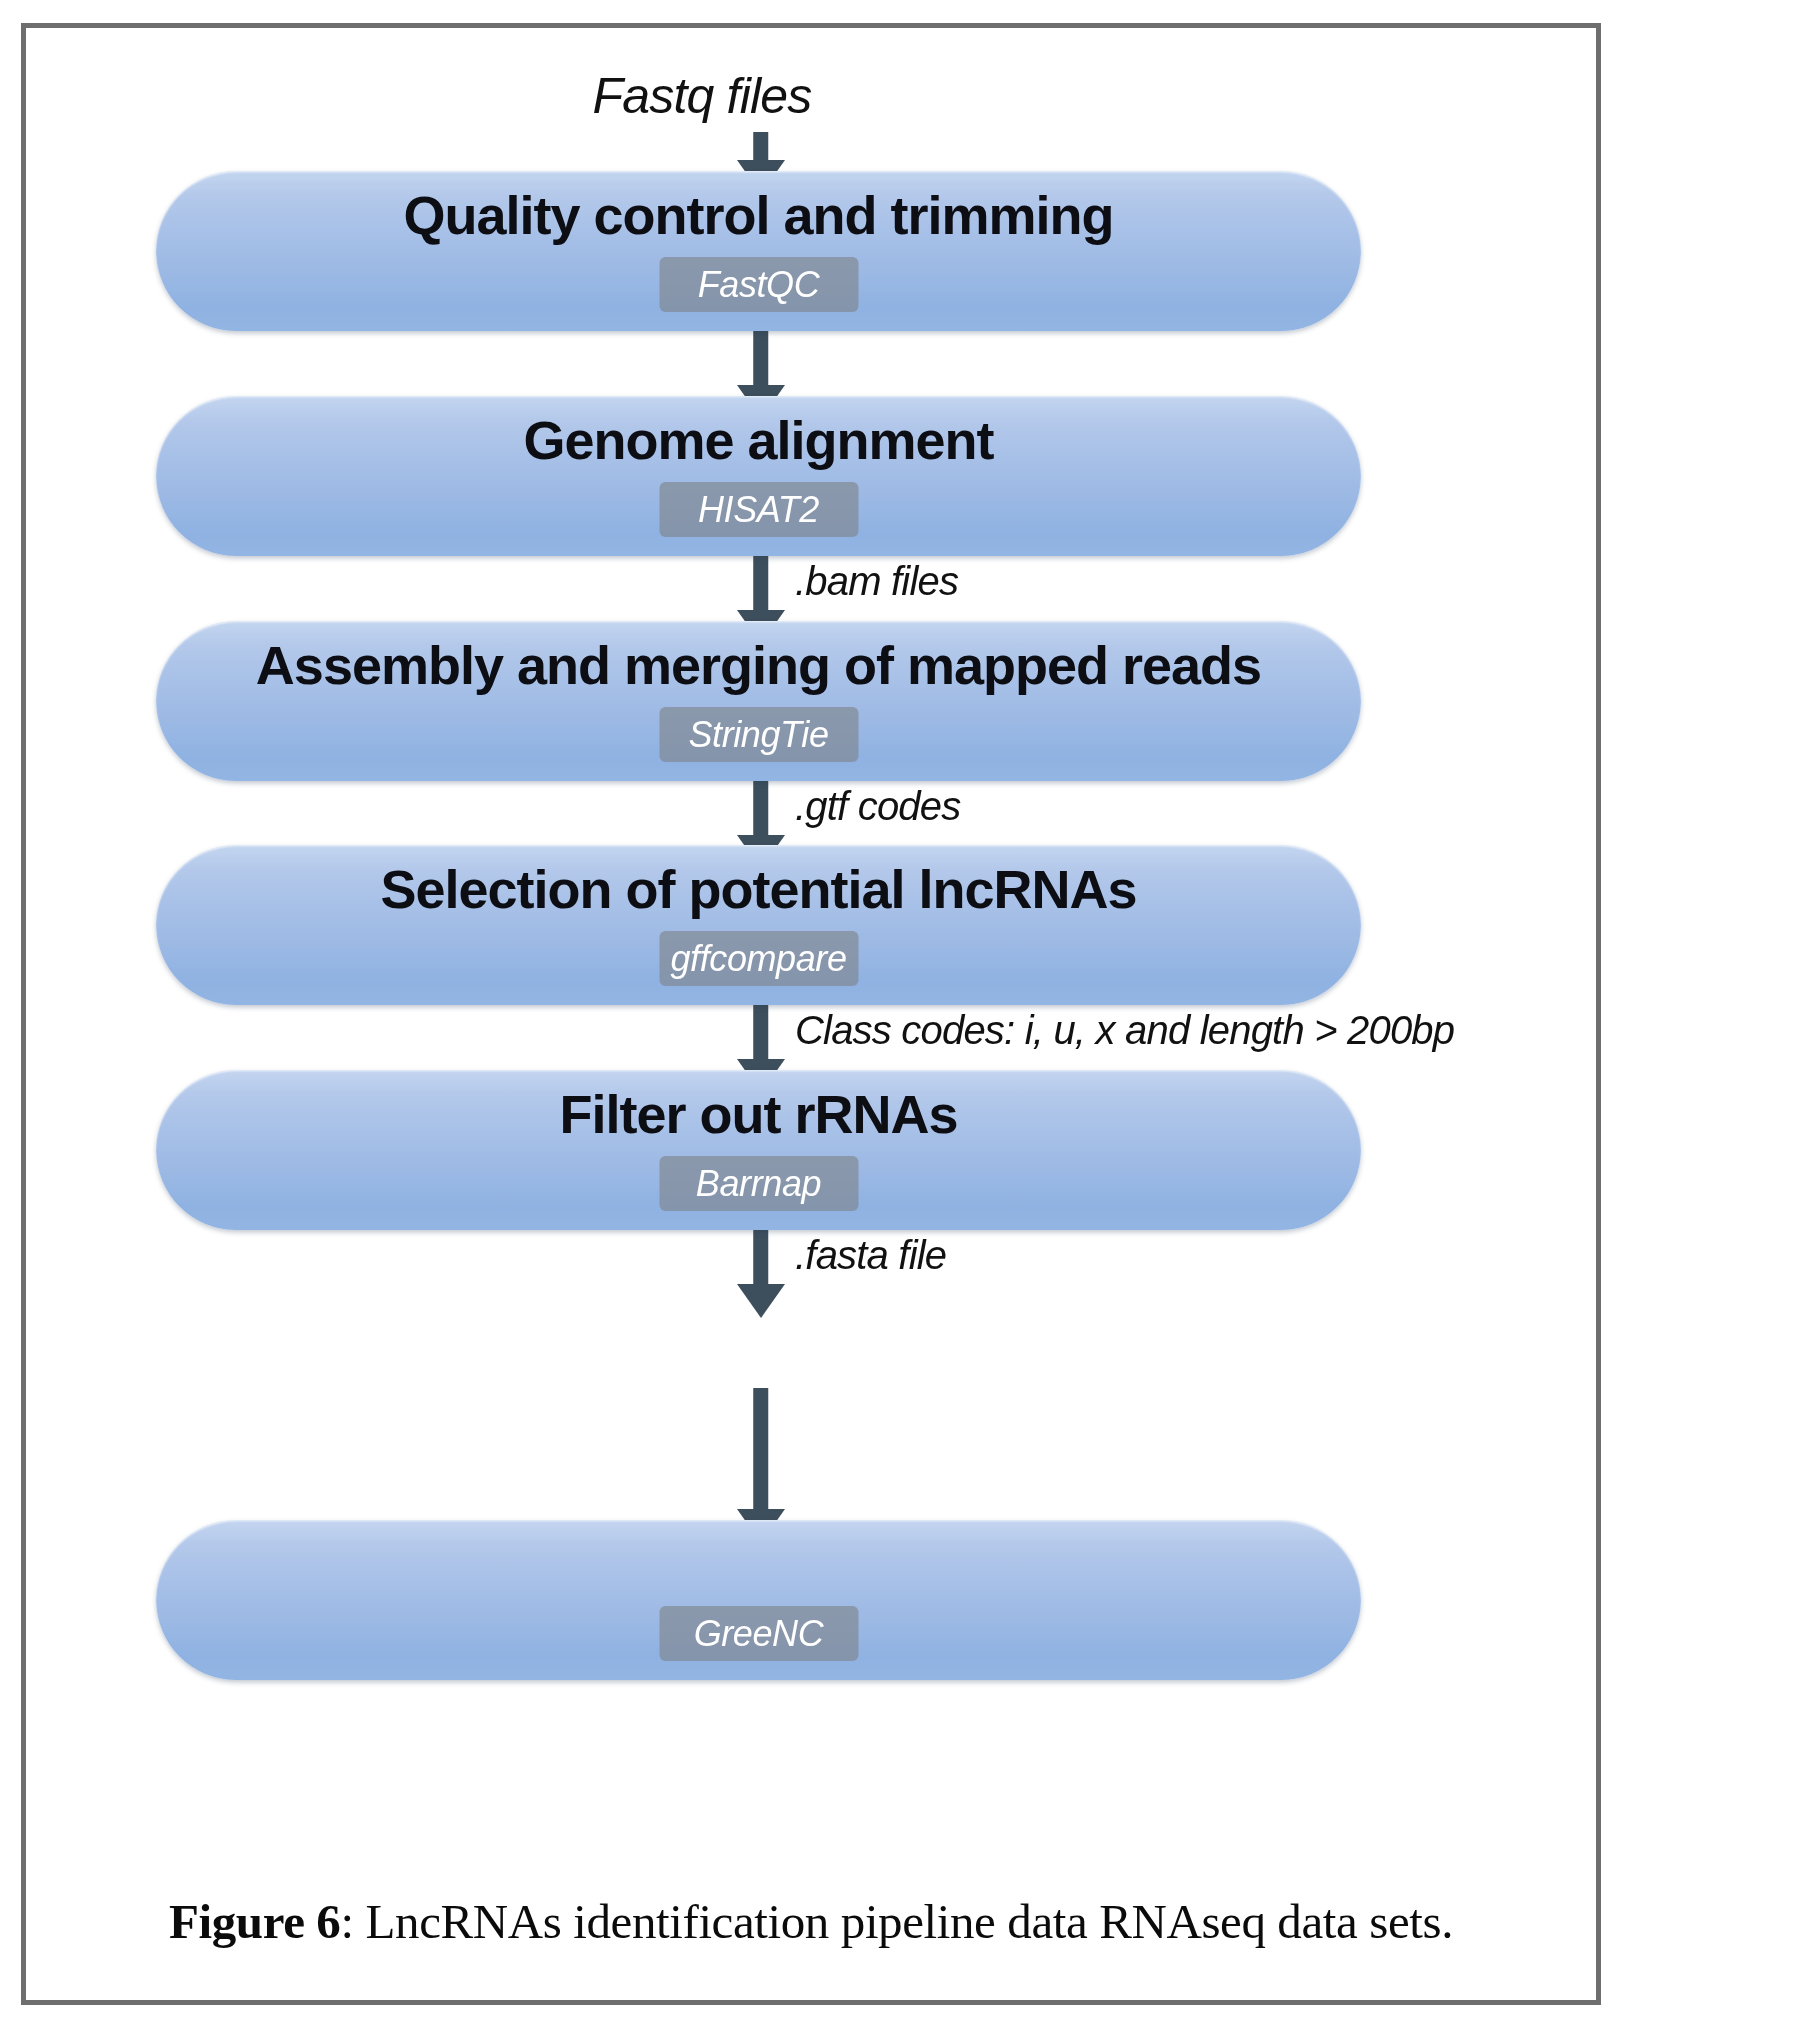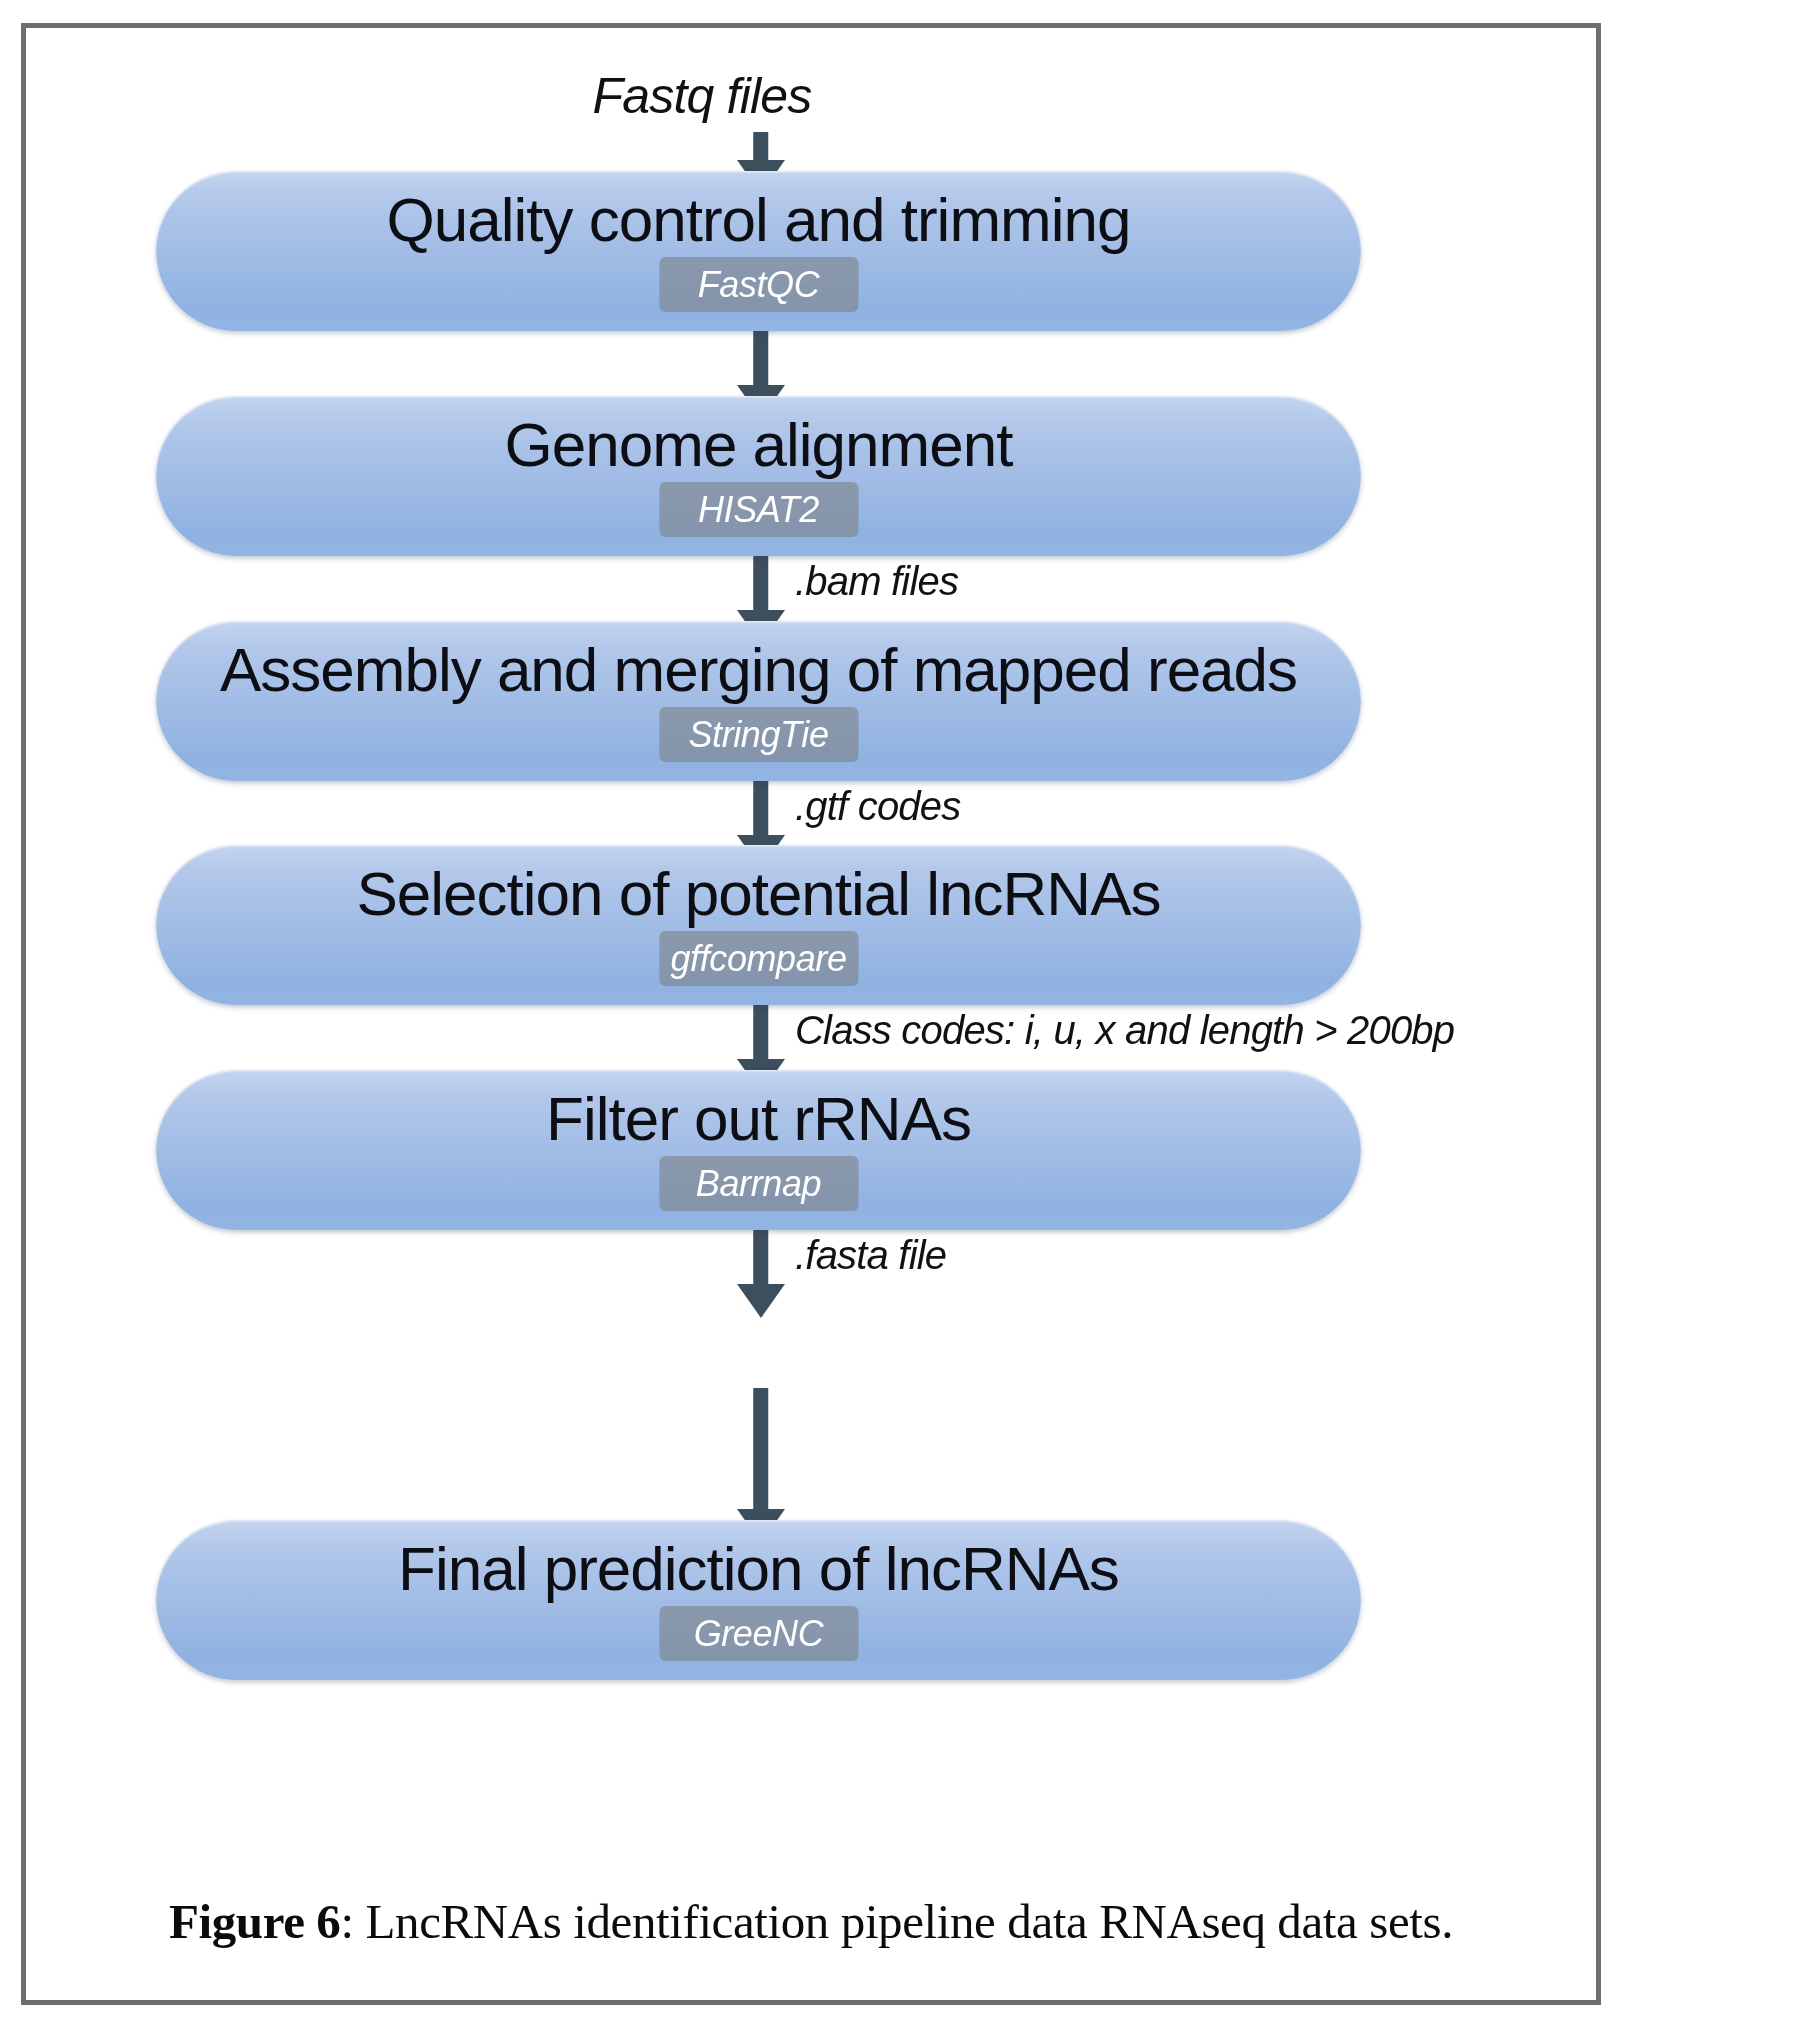--- a/index.html
+++ b/index.html
@@ -73,22 +73,22 @@
     box-sizing: border-box;
     z-index: 3;
   }
 
   .stage-title {
     position: absolute;
     left: 0;
     right: 0;
     top: 13px;
     text-align: center;
-    font-weight: 400;
-    font-size: 62px;
+    font-weight: 700;
+    font-size: 54px;
     color: #0d0d14;
     letter-spacing: -1px;
     white-space: nowrap;
   }
 
   .stage-tool {
     position: absolute;
     left: 50%;
     transform: translateX(-50%);
     top: 86px;
@@ -231,21 +231,20 @@
       </div>
       <div class="edge-label" style="left:769px; top:1205px;">.fasta file</div>
 
 
       <div class="arrow" style="top:1360px; height:155px;">
         <div class="shaft"></div>
         <div class="head"></div>
       </div>
 
       <div class="stage" style="top:1492px;">
-        <div class="stage-title">Final prediction of lncRNAs</div>
         <div class="stage-tool">GreeNC</div>
       </div>
 
     </div>
 
     <div id="caption">
       <span class="caption-bold">Figure 6</span><span>: LncRNAs identification pipeline data RNAseq data sets.</span>
     </div>
 
   </div>

